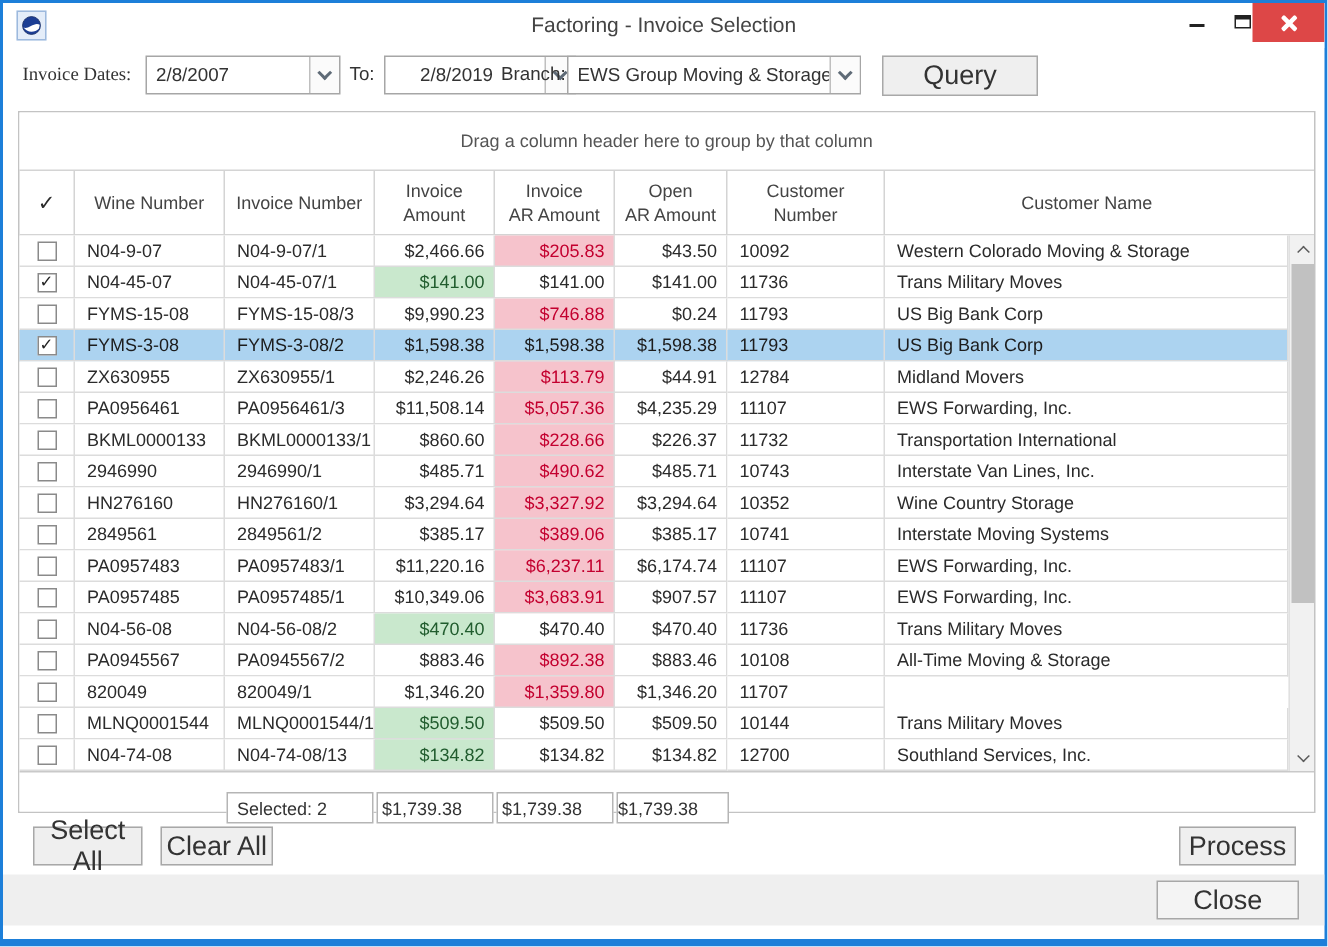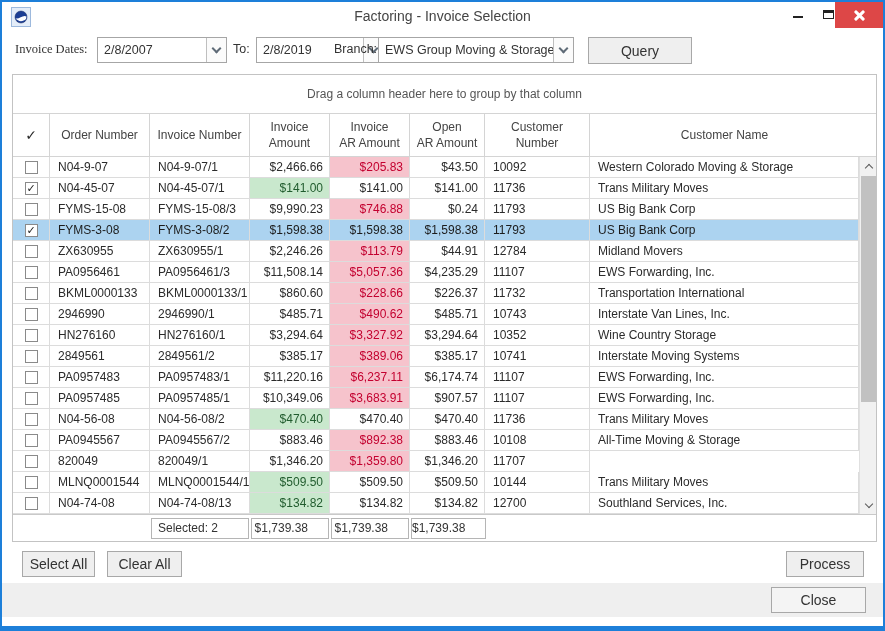--- a/index.html
+++ b/index.html
@@ -44,24 +44,24 @@
     position:absolute; top:5px; height:26px; background:#fff; border:1px solid #a6a6a6;
     font-size:12.5px; display:flex; align-items:center;
   }
   .combo .val { flex:1; padding:0 6px; white-space:nowrap; overflow:hidden; }
   .combo .dd {
     width:20px; align-self:stretch; border-left:1px solid #bfbfbf; background:#fbfbfb;
     display:flex; align-items:center; justify-content:center;
   }
   .chev-down { width:7px; height:7px; border-right:2px solid #5f6b77; border-bottom:2px solid #5f6b77; transform:rotate(45deg); margin-top:-4px; }
   .combo-from { left:95px; width:130px; }
-  .combo-to { left:254px; width:128px; }
+  .combo-to { left:254px; width:128px;padding-left:17px; }
   .combo-branch { left:376px; width:196px; }
   .btn {
-    background:#efefef; border:1px solid #a8a8a8; font-size:14px; color:#333;
+    background:#efefef; border:1px solid #a8a8a8; font-size:18px; color:#333;
     display:flex; align-items:center; justify-content:center; cursor:default;
     font-family:"Liberation Sans","DejaVu Sans",sans-serif;
   }
   .btn-query { position:absolute; left:586px; top:5px; width:104px; height:27px; }
 
   
   .grid {
     position:absolute; left:10px; top:72px; width:865px; height:468px;
     border:1px solid #c3c3c3; background:#fff;
   }
@@ -105,21 +105,21 @@
   .vs-up { top:0; } .vs-down { bottom:0; }
   .chev-s { width:6px; height:6px; border-right:1.6px solid #5a5a5a; border-bottom:1.6px solid #5a5a5a; }
   .chev-s.up { transform:rotate(-135deg); margin-top:4px; }
   .chev-s.down { transform:rotate(45deg); margin-top:-3px; }
   .vs-thumb { position:absolute; left:1px; top:19px; width:15px; height:226px; background:#c1c1c1; }
 
   
   .footer-row { height:27px; border-top:1px solid #c9c9c9; background:#fff; }
   .fcell { display:flex; align-items:center; }
   .fbox {
-    margin:2px 1px; height:21px; flex:1; border:1px solid #b5b5b5; background:#fff;
+    margin:13px 1px; height:21px; flex:1; border:1px solid #b5b5b5; background:#fff;
     font-size:12px; display:flex; align-items:center;
   }
   .fbox.t-right { justify-content:flex-end; padding-right:20px; }
   .fbox.t-left { justify-content:flex-start; padding-left:6px; }
 
   
   .btn-selectall { position:absolute; left:20px; top:549px; width:73px; height:26px; }
   .btn-clearall { position:absolute; left:105px; top:549px; width:75px; height:26px; }
   .btn-process { position:absolute; right:19px; top:549px; width:78px; height:26px; }
   .statusbar { position:absolute; left:0; right:0; bottom:9px; height:34px; background:#efefef; }
@@ -172,21 +172,21 @@
         </span>
     </div>
     <button class="btn btn-query">Query</button>
   </div>
 
   <div class="grid">
     <div class="group-panel">Drag a column header here to group by that column</div>
 
     <div class="gcols header-row">
       <div class="hcell"><span class="hcheck">✓</span></div>
-      <div class="hcell">Order Number</div>
+      <div class="hcell">Wine Number</div>
       <div class="hcell">Invoice Number</div>
       <div class="hcell">Invoice
 Amount</div>
       <div class="hcell">Invoice
 AR Amount</div>
       <div class="hcell">Open
 AR Amount</div>
       <div class="hcell">Customer
 Number</div>
       <div class="hcell last">Customer Name</div>

